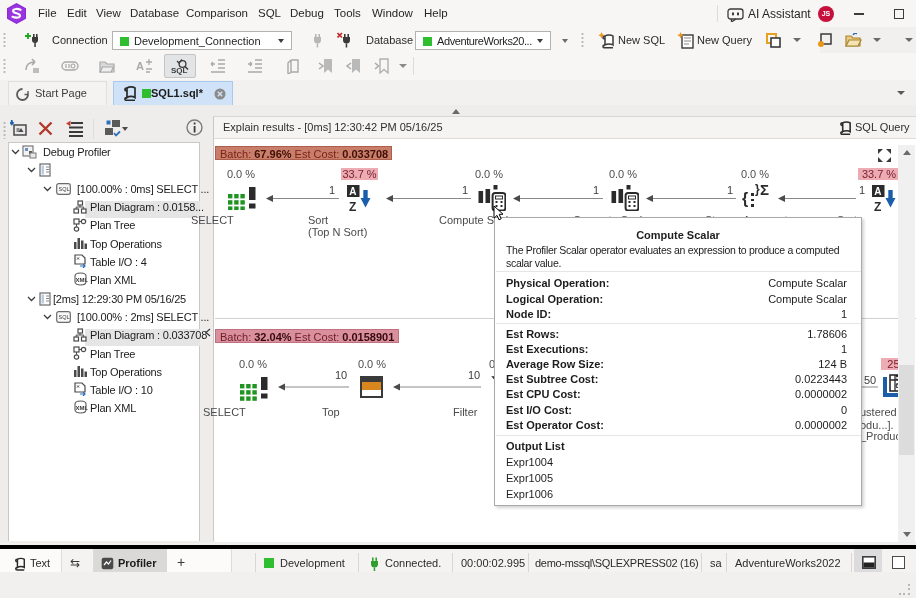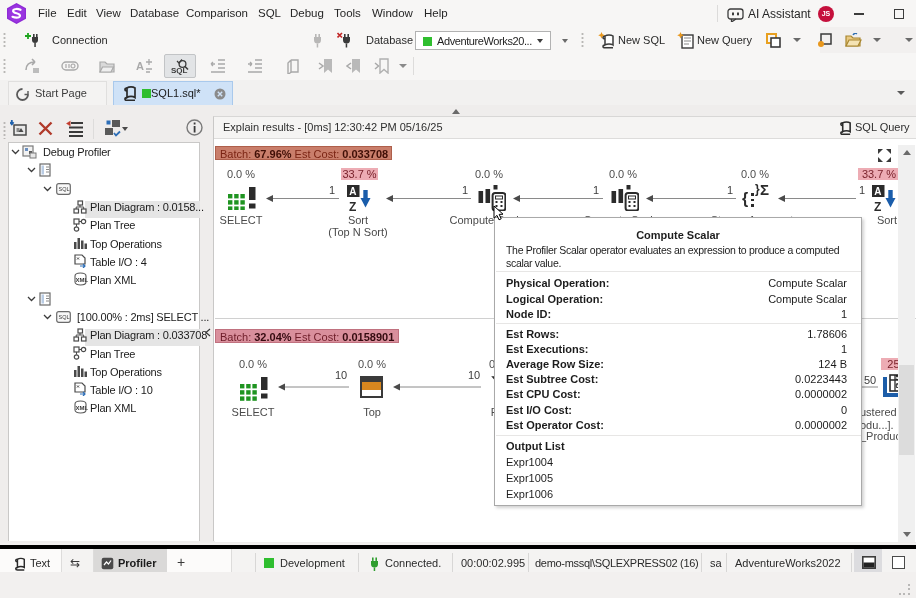--- a/index.html
+++ b/index.html
@@ -34,21 +34,21 @@
                background:#fff; border:1px solid #c9c8c7; border-bottom:none; }
   .trow { position:absolute; left:0; height:18px; font-size:11px; letter-spacing:-0.2px; color:#1b1b1b; white-space:nowrap; }
 
   #mainpanel { position:absolute; left:213px; top:11px; width:703px; height:425px; background:#fff;
                border-left:1px solid #c9c8c7; border-top:1px solid #d8d7d6; }
   #exhead { position:absolute; left:0px; top:0px; width:703px; height:22px; background:#f5f4f3;
             border-bottom:1px solid #dddcdb; }
   .batchhdr { position:absolute; height:14px; font-size:11px; padding:0 4px; line-height:14px; white-space:nowrap; }
   .pct { position:absolute; font-size:11px; color:#4e4e4e; text-align:center; }
   .pctpink { background:#edacb4; color:#79222b; }
-  .nlabel { position:absolute; font-size:11px; color:#4a4a4a; text-align:center; white-space:nowrap; }
+  .nlabel { position:absolute; font-size:11px; color:#4a4a4a; white-space:nowrap; }
   .rowsn { position:absolute; font-size:11px; color:#3c3c3c; }
 
   
   #tooltip { position:absolute; left:494px; top:217px; width:368px; height:289px; background:#fff;
              border:1px solid #a9a9a9; box-shadow:2px 2px 3px rgba(0,0,0,0.18); z-index:40; }
   .tl { position:absolute; left:11px; font-size:11px; color:#1c1c1c; font-weight:bold; }
   .tv { position:absolute; right:14px; font-size:11px; color:#1c1c1c; text-align:right; }
   .tsep { position:absolute; left:1px; width:365px; height:1px; background:#e7e6e5; }
 
   
@@ -93,20 +93,25 @@
   <div class="grip" style="left:3px;top:5px;height:16px"></div>
 
   <svg class="abs" style="left:25px;top:5px" width="16" height="16" viewBox="0 0 16 16">
     <path d="M7 5 h6 v3 a3 3 0 0 1 -3 3 h-0 a3 3 0 0 1 -3 -3 z" fill="#3a3a3a"></path>
     <rect x="8" y="2" width="1.6" height="3.4" fill="#3a3a3a"></rect>
     <rect x="11" y="2" width="1.6" height="3.4" fill="#3a3a3a"></rect>
     <rect x="9.3" y="11" width="1.5" height="4" fill="#3a3a3a"></rect>
     <path d="M3 1 v6 M0 4 h6" stroke="#1fa51f" stroke-width="1.8"></path>
   </svg>
   <span class="tbtext" style="left:52px;top:7px">Connection</span>
+  <div class="combo" style="left:112px;top:4px;width:180px">
+    <div class="sq"></div>
+      <div class="tx">Development_Connection</div>
+      <div class="ar"></div>
+  </div>
 
   <svg class="abs" style="left:310px;top:5px" width="14" height="16" viewBox="0 0 14 16">
     <path d="M4 5 h7 v3 a3.5 3.5 0 0 1 -3.5 3.5 a3.5 3.5 0 0 1 -3.5 -3.5 z" fill="#b8b7b6"></path>
     <rect x="5" y="2" width="1.6" height="3.4" fill="#b8b7b6"></rect>
     <rect x="8.4" y="2" width="1.6" height="3.4" fill="#b8b7b6"></rect>
     <rect x="6.7" y="11.5" width="1.5" height="4" fill="#b8b7b6"></rect>
   </svg>
 
   <svg class="abs" style="left:337px;top:5px" width="16" height="16" viewBox="0 0 16 16">
     <path d="M6 5 h7 v3 a3.5 3.5 0 0 1 -3.5 3.5 a3.5 3.5 0 0 1 -3.5 -3.5 z" fill="#3a3a3a"></path>
@@ -217,21 +222,21 @@
       <path d="M12 3 l0 3.5 l-3.5 0" fill="none" stroke="#5a5a5a" stroke-width="1.4"></path>
     </svg>
     <span class="abs ell" style="left:26px;top:5px;color:#3c3c3c">Start Page</span>
   </div>
   <div class="tab" style="left:113px;width:120px;background:#cfe2f7;border:1px solid #a9c9ec;border-bottom:none">
     <svg class="abs" style="left:9px;top:4px" width="14" height="15" viewBox="0 0 14 15">
       <path d="M4 2 c2 -1.4 6 -1.4 8 0 v9.5 c-2 -1.4 -6 -1.4 -8 0 z" fill="none" stroke="#2b2b2b" stroke-width="1.7"></path>
       <path d="M4 2 c-1.2 0 -2 0.7 -2 1.5 c0 0.9 0.8 1.4 2 1.4 M4 11.5 c-1.2 0 -2 0.7 -2 1.5 c0 0.9 0.8 1.4 2 1.4 h8" fill="none" stroke="#2b2b2b" stroke-width="1.7"></path>
     </svg>
     <div class="abs" style="left:28px;top:7px;width:9px;height:9px;background:#2fbe2f"></div>
-    <span class="abs ell" style="left:37px;top:5px;font-weight:normal;color:#1b1b1b">SQL1.sql*</span>
+    <span class="abs ell" style="left:37px;top:5px;font-weight:bold;color:#1b1b1b">SQL1.sql*</span>
     <svg class="abs" style="left:100px;top:6px" width="12" height="12" viewBox="0 0 12 12">
       <circle cx="6" cy="6" r="5.5" fill="#8a8a8a"></circle>
       <path d="M3.8 3.8 L8.2 8.2 M8.2 3.8 L3.8 8.2" stroke="#cfe2f7" stroke-width="1.4"></path>
     </svg>
   </div>
   <div class="abs" style="left:897px;top:11px;width:0;height:0;border-left:4px solid transparent;border-right:4px solid transparent;border-top:4px solid #5a5a5a"></div>
 </div>
 
 <div class="abs" style="left:0;top:105px;width:916px;height:11px;background:#f9f8f7"></div>
 <div id="content" class="abs">
@@ -366,25 +371,27 @@
       <rect x="1" y="1" width="10" height="12" fill="#fff" stroke="#6a6a6a" stroke-width="1.2"></rect>
       <rect x="2.5" y="2.5" width="2.5" height="9" fill="#b9cce4"></rect>
         <path d="M7 4 h3 M7 6.5 h3 M7 9 h3" stroke="#8a8a8a"></path>
     </svg>
     <svg class="abs" style="left:47px;top:168px" width="15" height="12" viewBox="0 0 15 12">
       <rect x="0.7" y="0.7" width="13.6" height="10.6" rx="2" fill="#f8f8f8" stroke="#6a6a6a" stroke-width="1.2"></rect>
       <text x="2.6" y="8.2" font-size="5.5" fill="#3a3a3a" font-family="Liberation Sans">SQL</text>
     </svg>
 
     <div class="trow" style="left:34px;top:3px">Debug Profiler</div>
+    <div class="trow" style="left:68px;top:40px">[100.00% : 0ms] SELECT ...</div>
     <div class="trow" style="left:81px;top:58px">Plan Diagram : 0.0158...</div>
     <div class="trow" style="left:81px;top:76px">Plan Tree</div>
     <div class="trow" style="left:81px;top:95px">Top Operations</div>
     <div class="trow" style="left:81px;top:113px">Table I/O : 4</div>
     <div class="trow" style="left:81px;top:131px">Plan XML</div>
+    <div class="trow" style="left:44px;top:150px">[2ms] 12:29:30 PM 05/16/25</div>
     <div class="trow" style="left:68px;top:168px">[100.00% : 2ms] SELECT ...</div>
     <div class="trow" style="left:81px;top:186px">Plan Diagram : 0.033708</div>
     <div class="trow" style="left:81px;top:205px">Plan Tree</div>
     <div class="trow" style="left:81px;top:223px">Top Operations</div>
     <div class="trow" style="left:81px;top:241px">Table I/O : 10</div>
     <div class="trow" style="left:81px;top:259px">Plan XML</div>
   </div>
 
   <svg class="abs" style="left:205px;top:223px" width="6" height="9" viewBox="0 0 6 9">
       <path d="M5 1 L1 4.5 L5 8" fill="none" stroke="#3a3a3a" stroke-width="1.2"></path>

